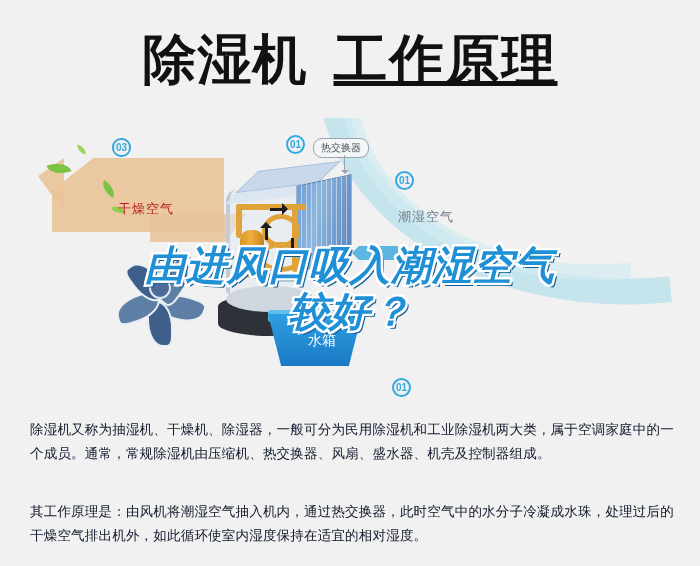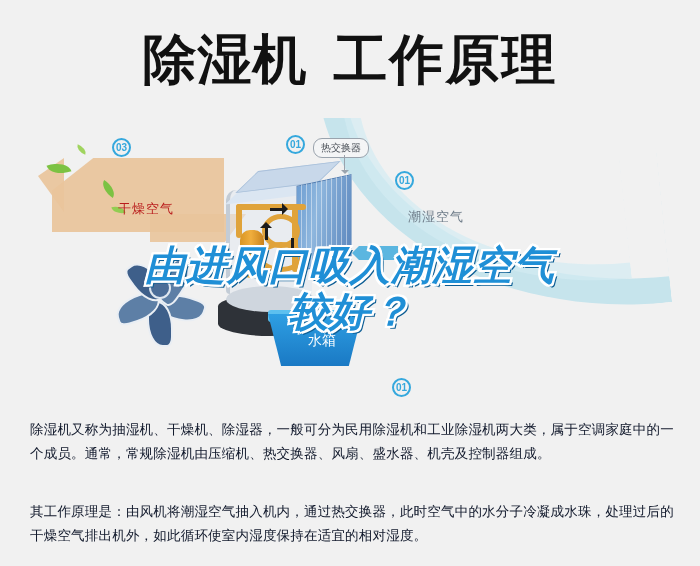--- a/index.html
+++ b/index.html
@@ -29,21 +29,21 @@
   }
   .title-part {
     display: inline-block;
     font-size: 54px;
     line-height: 62px;
     font-weight: bold;
     color: #111111;
     letter-spacing: 1px;
     vertical-align: middle;
   }
-  .title-part.b { margin-left: 26px; letter-spacing: 2px; }
+  .title-part.b { margin-left: 26px; letter-spacing: 2px; text-decoration: underline; }
 
   
   #diagram {
     position: absolute;
     left: 0; top: 118px;
     width: 700px;
     height: 282px;
     overflow: hidden;
   }
 
@@ -266,33 +266,33 @@
     position: absolute;
     width: 19px; height: 19px;
     border: 2px solid #35a8dd;
     border-radius: 50%;
     color: #35a8dd;
     font-size: 10px;
     font-weight: bold;
     line-height: 15px;
     text-align: center;
   }
-  .badge-03 { left: 112px; top: 20px; }
+  .badge-03 { left: 112px; top: 20px; border-radius: 9px; }
   .badge-02 { left: 286px; top: 17px; }
   .badge-01 { left: 395px; top: 53px; }
 
   .diag-label {
     position: absolute;
     font-size: 13px;
     color: #b91c1c;
     letter-spacing: 1px;
     white-space: nowrap;
   }
   .label-dry   { left: 118px; top: 82px; }
-  .label-humid { left: 408px; top: 90px; color: #6d7b88; }
+  .label-humid { left: 398px; top: 90px; color: #6d7b88; }
   .label-comp  { left: 250px; top: 148px; font-size: 10px; color: #3d444c; }
 
   
   #legend {
     position: absolute;
     left: 392px; top: 252px;
     width: 300px;
   }
   .legend-row {
     display: flex;

